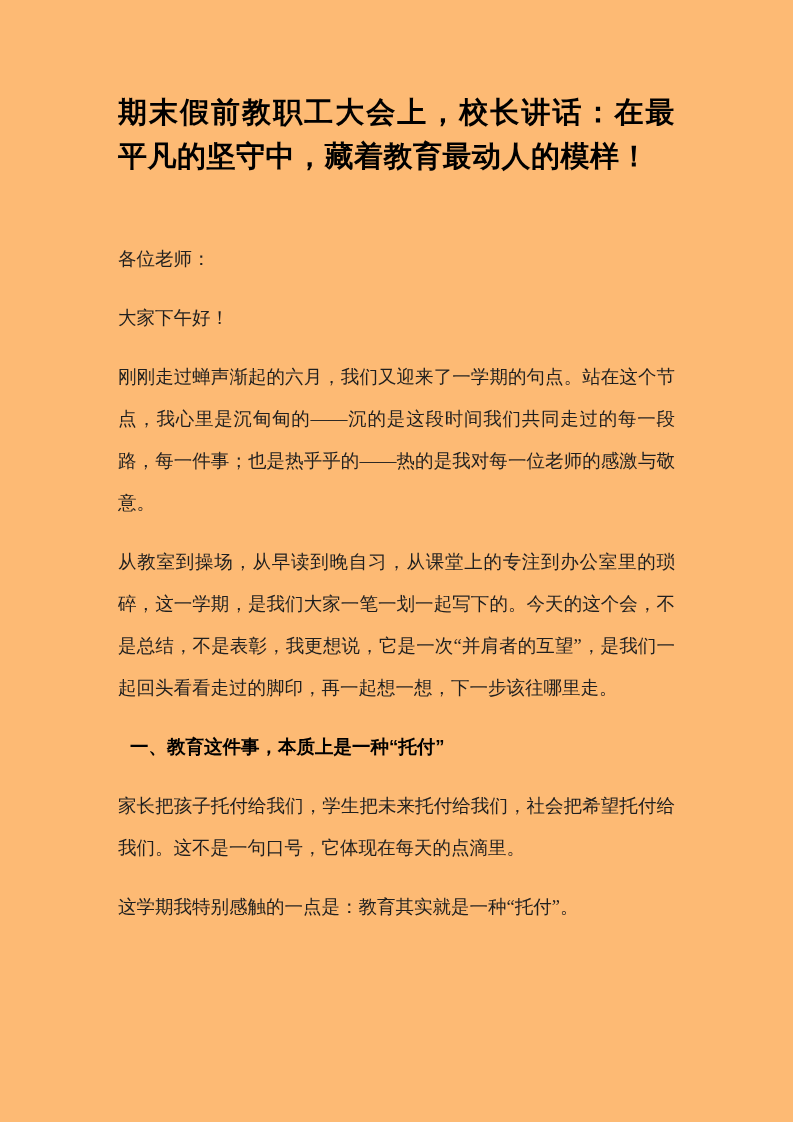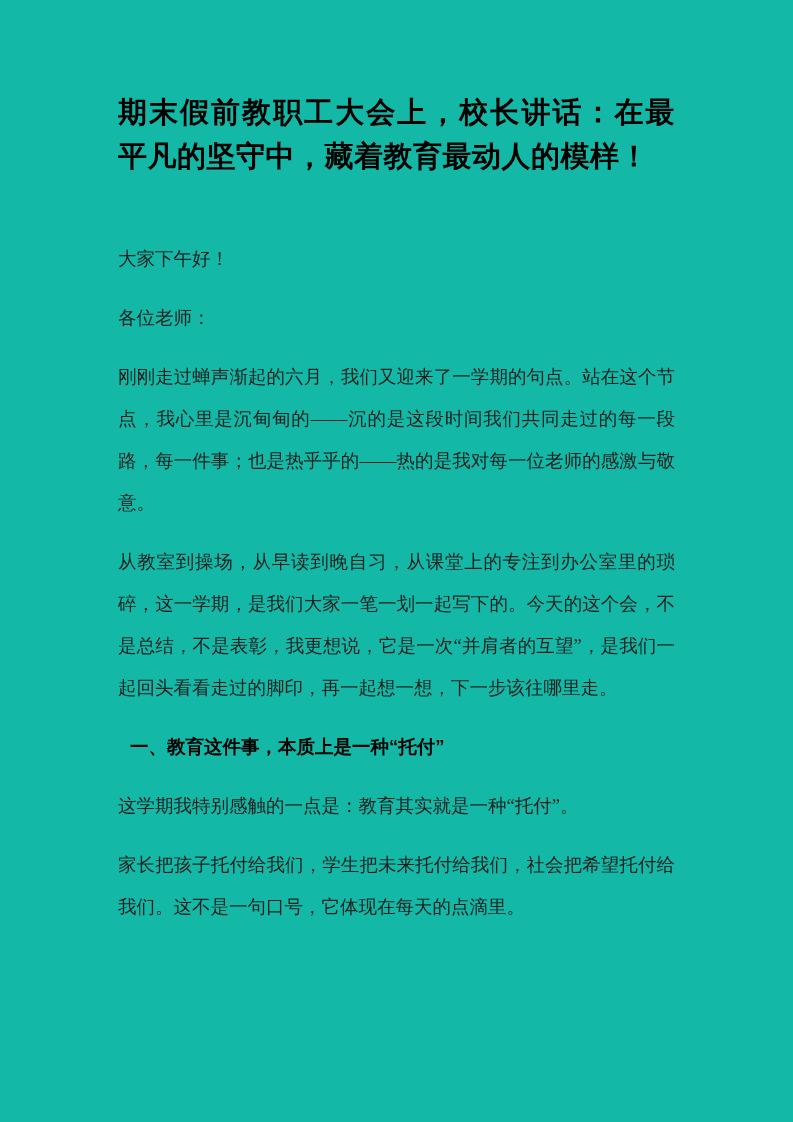--- a/index.html
+++ b/index.html
@@ -6,21 +6,21 @@
   html, body { margin: 0; padding: 0; }
   body {
     width: 793px;
     height: 1122px;
     background: #ffffff;
     overflow: hidden;
   }
   .page {
     width: 793px;
     height: 1122px;
-    background: #14b8a6;
+    background: #fdba74;
     padding: 90px 118px 4px 118px;
   }
   .doc-title {
     font-family: "Liberation Sans", "DejaVu Sans", sans-serif;
     font-weight: bold;
     font-size: 29px;
     line-height: 44px;
     letter-spacing: 0.5px;
     color: #000000;
     margin: 0 0 60px 0;
@@ -43,28 +43,28 @@
     margin: 0 0 17px 12px;
   }
 </style>
 </head>
 <body>
 
 <div class="page">
   <h1 class="doc-title">期末假前教职工大会上，校长讲话：在最平凡的坚守中，藏着教育最动人的模样！</h1>
 
   <div class="doc-body">
+    <p>各位老师：</p>
+
     <p>大家下午好！</p>
-
-    <p>各位老师：</p>
 
     <p>刚刚走过蝉声渐起的六月，我们又迎来了一学期的句点。站在这个节点，我心里是沉甸甸的——沉的是这段时间我们共同走过的每一段路，每一件事；也是热乎乎的——热的是我对每一位老师的感激与敬意。</p>
 
     <p>从教室到操场，从早读到晚自习，从课堂上的专注到办公室里的琐碎，这一学期，是我们大家一笔一划一起写下的。今天的这个会，不是总结，不是表彰，我更想说，它是一次“并肩者的互望”，是我们一起回头看看走过的脚印，再一起想一想，下一步该往哪里走。</p>
 
     <h2>一、教育这件事，本质上是一种“托付”</h2>
 
+    <p>家长把孩子托付给我们，学生把未来托付给我们，社会把希望托付给我们。这不是一句口号，它体现在每天的点滴里。</p>
+
     <p>这学期我特别感触的一点是：教育其实就是一种“托付”。</p>
-
-    <p>家长把孩子托付给我们，学生把未来托付给我们，社会把希望托付给我们。这不是一句口号，它体现在每天的点滴里。</p>
 
   </div>
 </div>
 
 </body></html>

